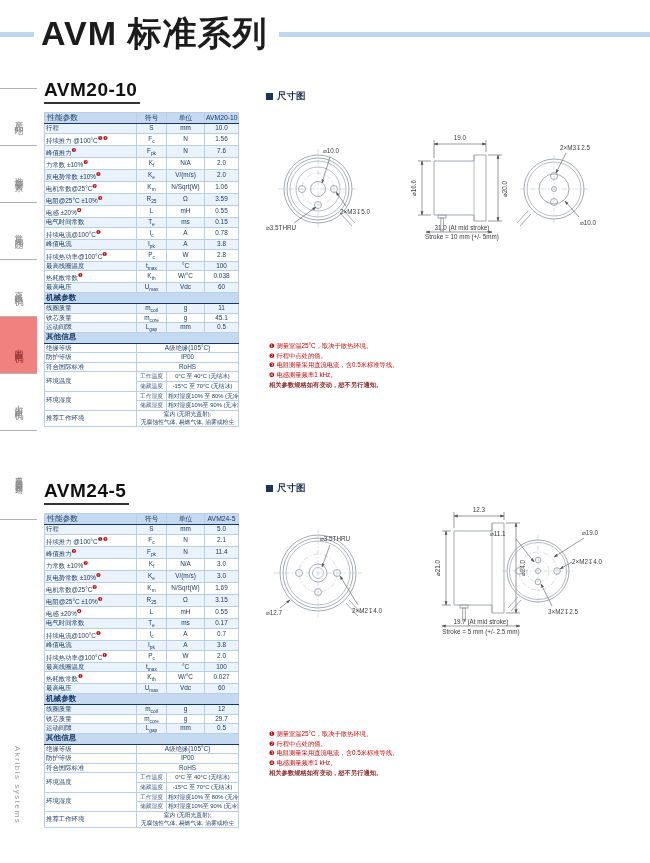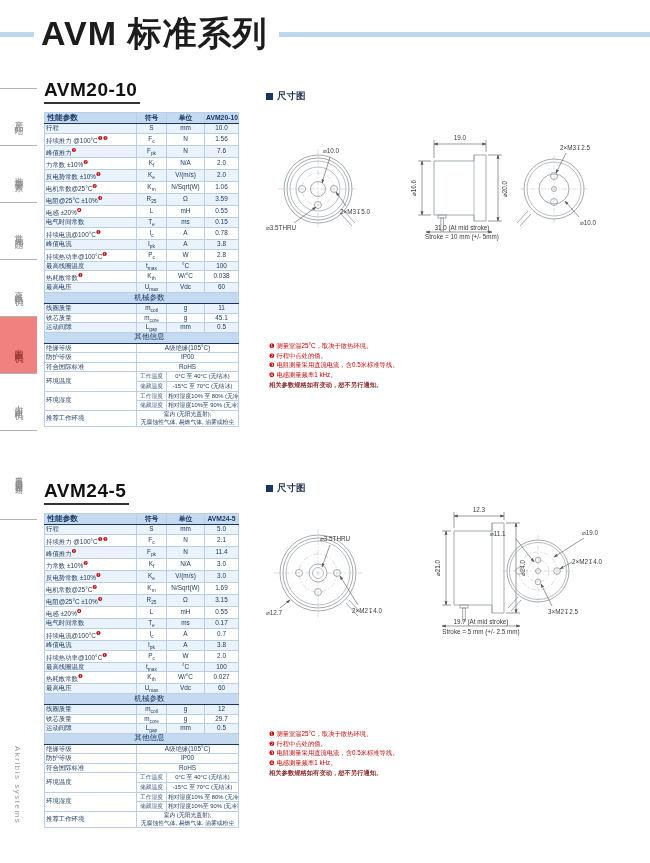--- a/index.html
+++ b/index.html
@@ -26,23 +26,23 @@
 
   
   .spec{position:absolute;left:44px;width:196px}
   #section-0{top:79px}
   #section-1{top:480px}
   .model{font-size:19px;font-weight:700;color:#111;display:inline-block;border-bottom:2px solid #333;padding:0 3px 1px 0;margin-bottom:8px;letter-spacing:.5px}
 
   table.spec-table{border-collapse:collapse;width:194px;table-layout:fixed;border:1.5px solid #17365d;font-size:6.4px;color:#17365d;background:#fff}
   col.w-name{width:92px}col.w-sym{width:30px}col.w-unit{width:38px}col.w-val{width:34px}
   .spec-table td,.spec-table th{border:.5px solid #b9cfe8;padding:0 1px;line-height:8.6px;height:9.4px;overflow:hidden;white-space:nowrap;font-weight:400}
-  .thead th{background:#c5d9f1;font-weight:700;border-bottom:1px solid #17365d;text-align:center;font-size:6.8px;height:11px}
+  .thead th{background:#c5d9f1;font-weight:400;border-bottom:1px solid #17365d;text-align:center;font-size:6.8px;height:11px}
   .thead th.c-name{text-align:left;padding-left:2.5px;font-size:7.6px}
-  tr.sect td{background:#c5d9f1;font-weight:400;font-size:7.6px;text-align:center;padding-left:17px;border-top:1px solid #17365d;border-bottom:1px solid #17365d;height:11px}
+  tr.sect td{background:#c5d9f1;font-weight:700;font-size:7.6px;text-align:left;padding-left:1px;border-top:1px solid #17365d;border-bottom:1px solid #17365d;height:11px}
   .c-name{text-align:left;padding-left:2.5px}
   .c-mid{text-align:center}
   .c-merge{text-align:center}
   .c-sub{text-align:center;font-size:5.8px;color:#3f5a85}
   .small{font-size:5.8px}
   tbody.zebra tr:nth-child(odd){background:#eaf2fb}
   .spec-table sub{font-size:4.8px;line-height:0}
   .mark{color:#c00000;font-size:5.4px;vertical-align:2.5px;letter-spacing:.5px}
   .rec-line{line-height:7.8px}
 

